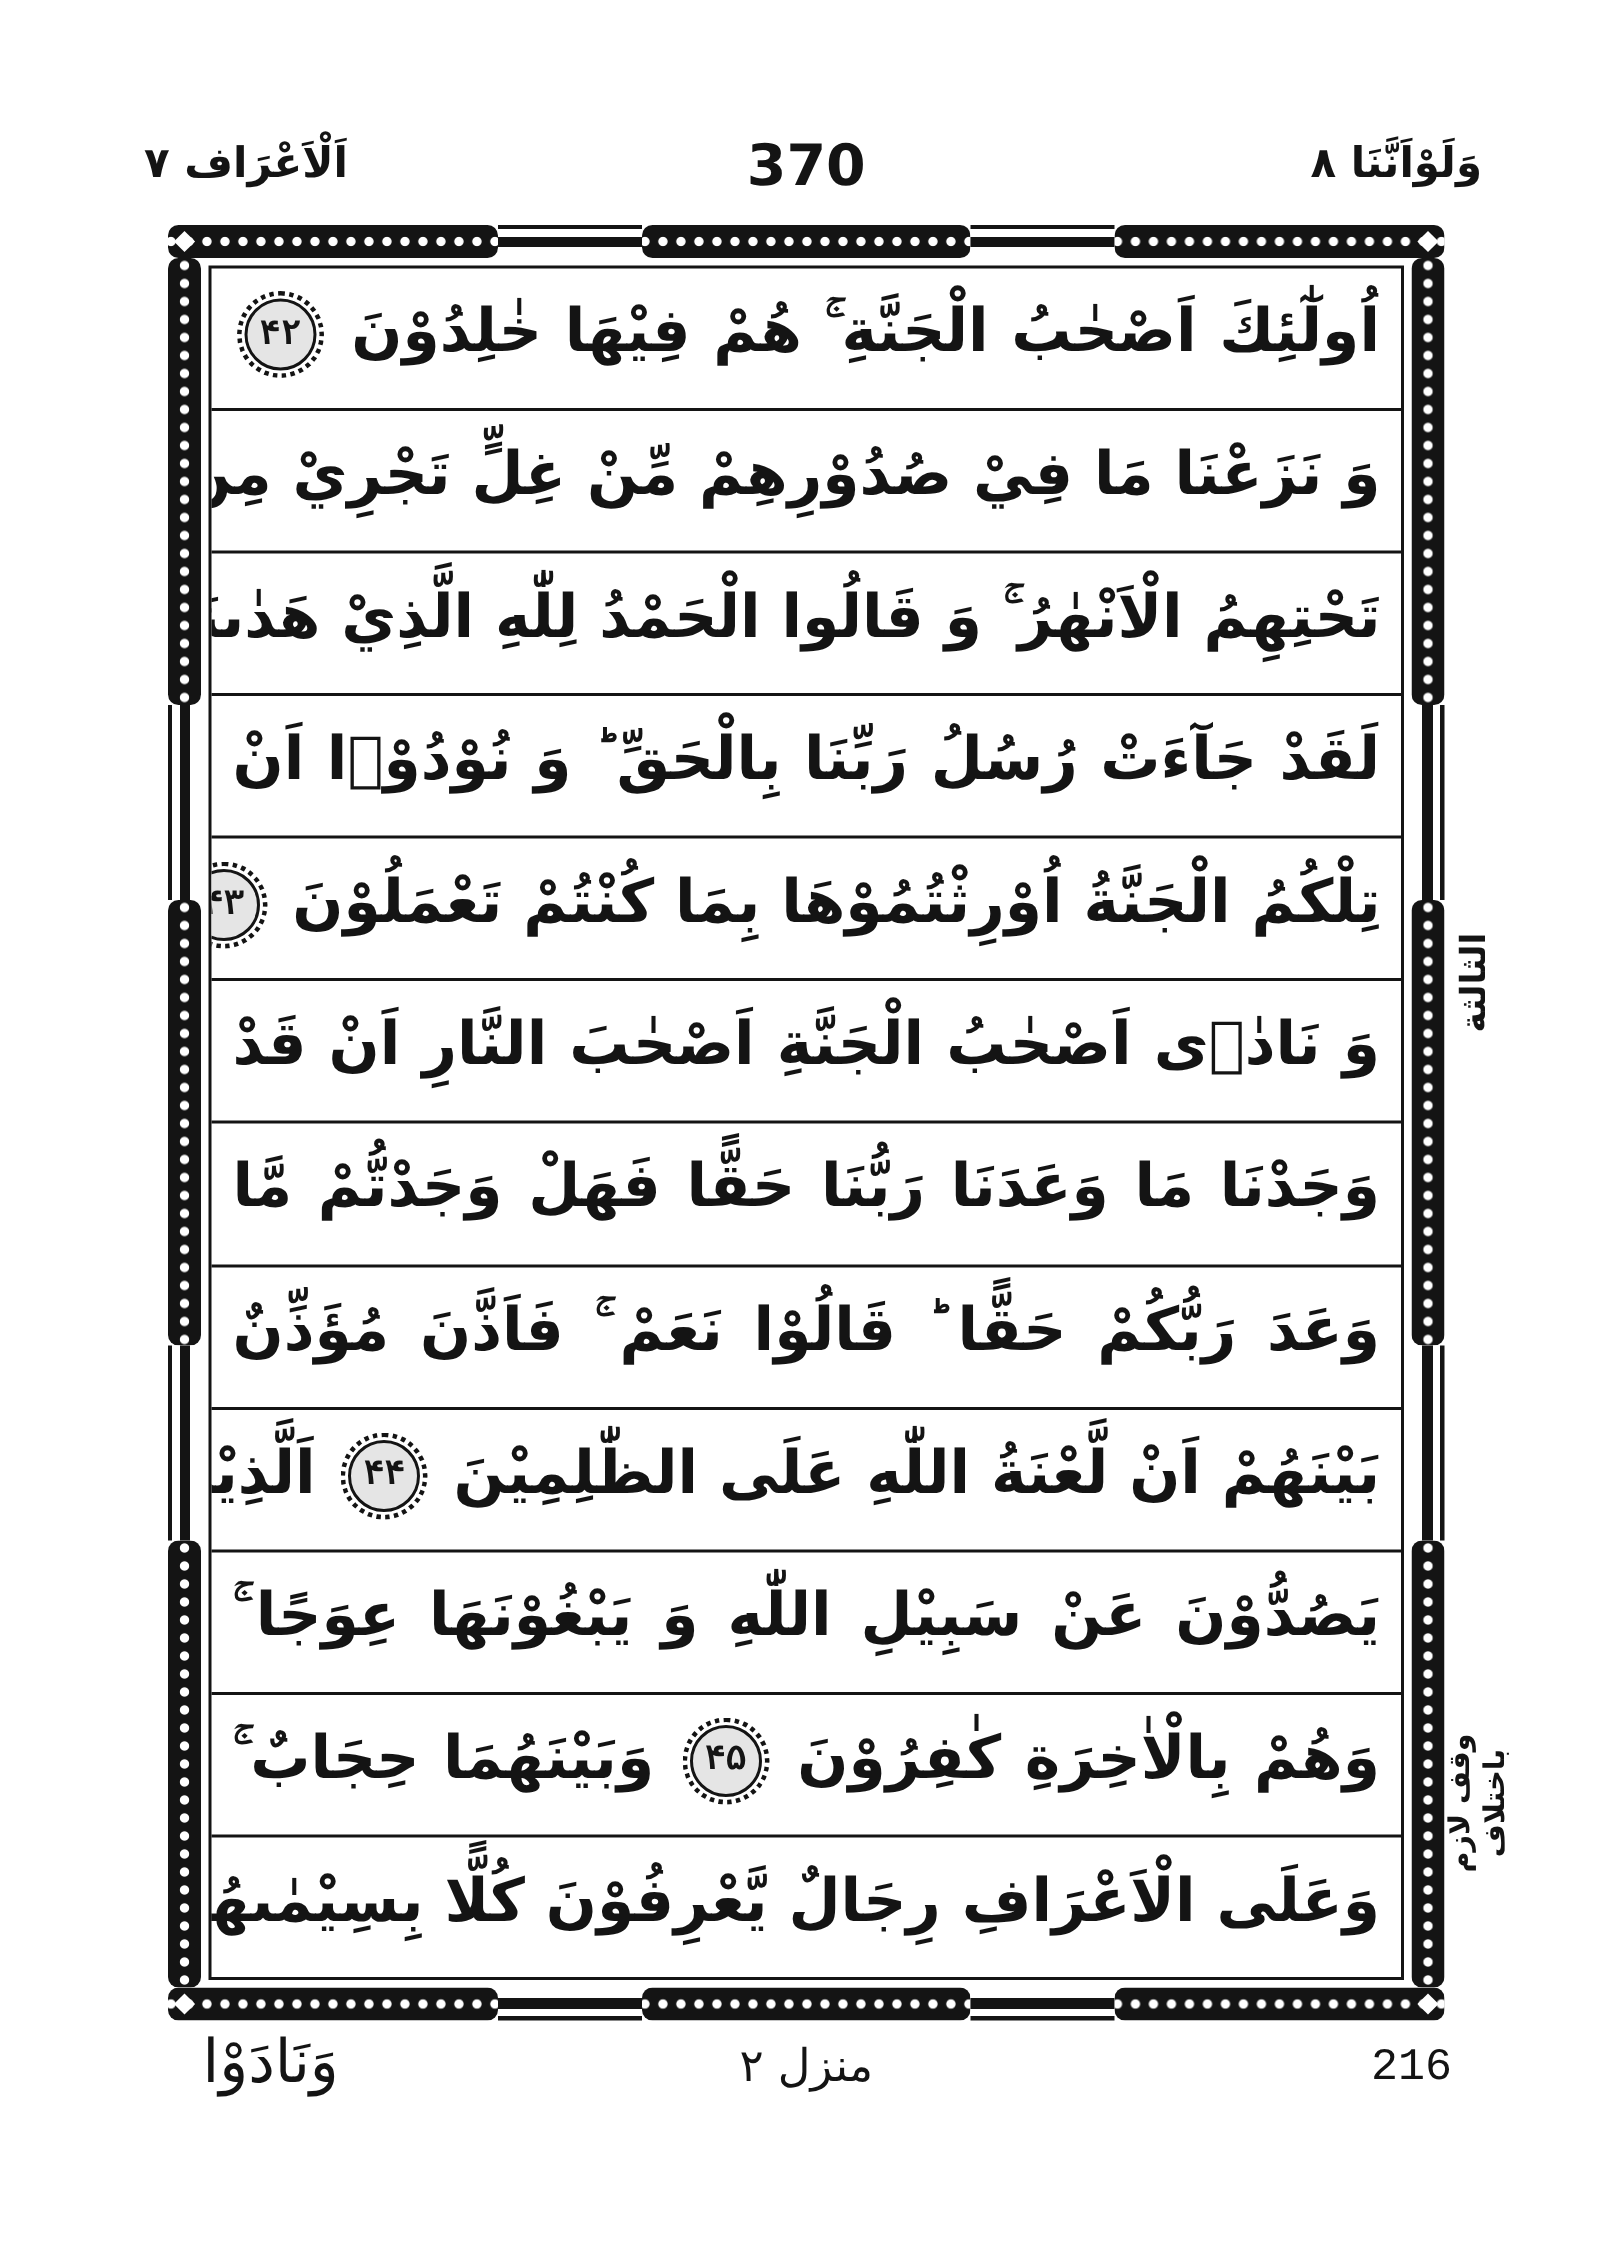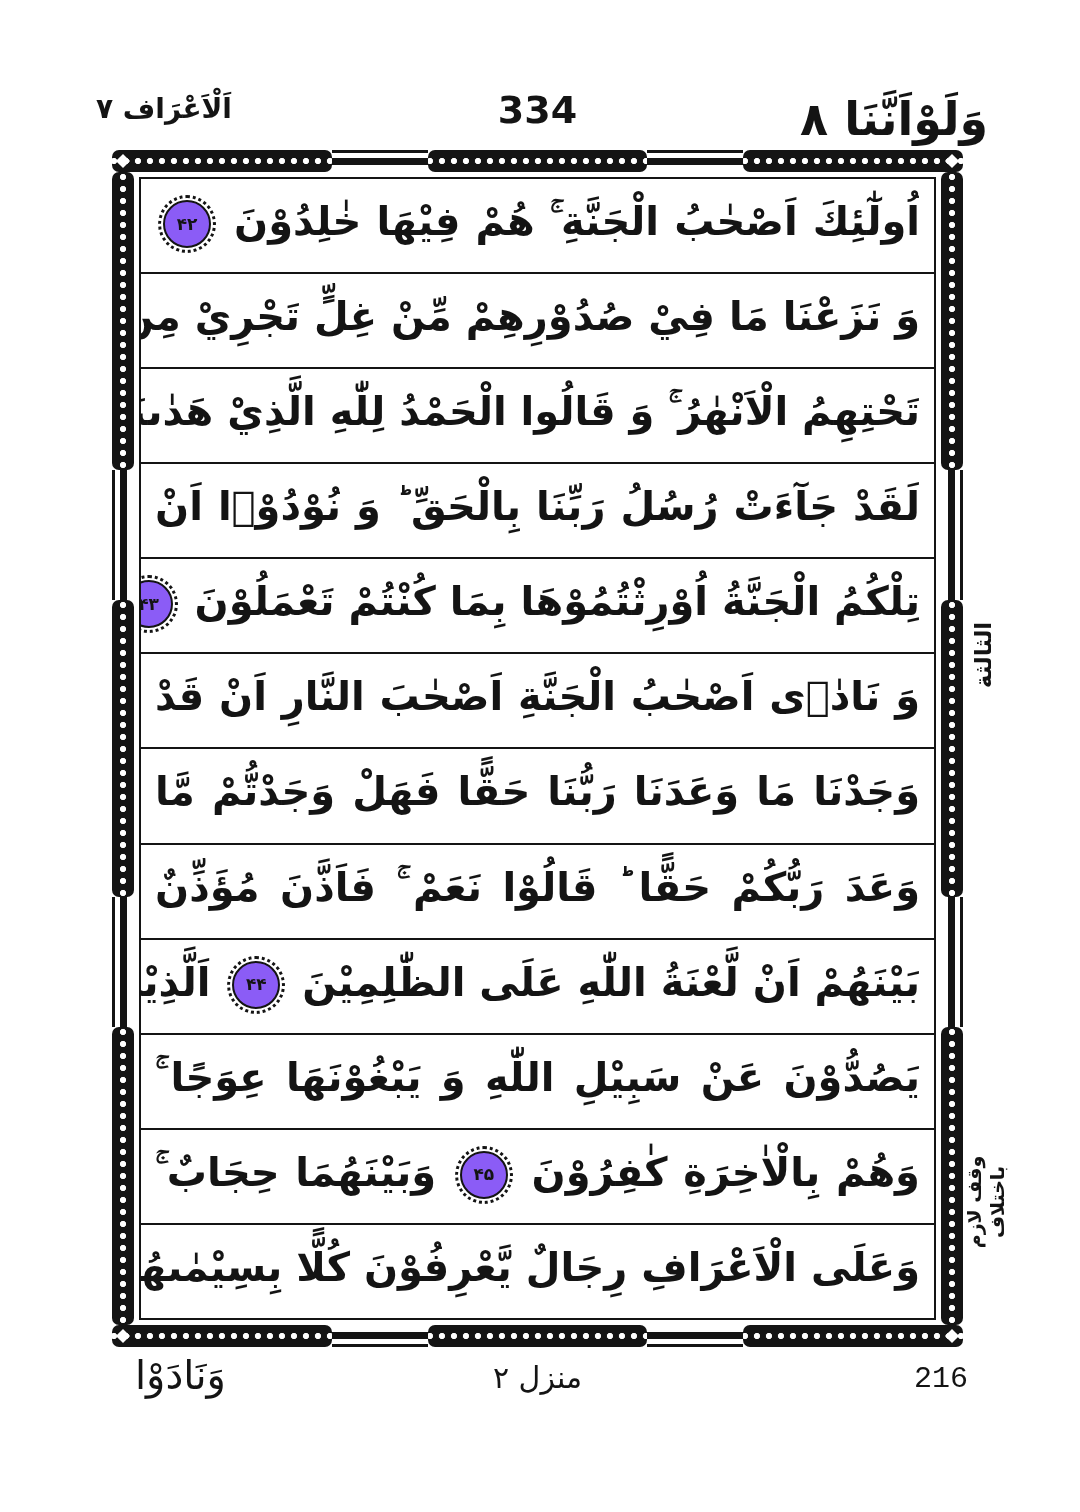--- a/index.html
+++ b/index.html
@@ -8,21 +8,21 @@
     background:#ffffff;
     font-family:"DejaVu Sans",sans-serif;
     position:relative;
     overflow:hidden;
     color:#141414;
   }
   .page{position:absolute;inset:0;background:#ffffff;}
 
   
   .hdr{position:absolute;top:92px;height:56px;font-weight:bold;direction:rtl;}
-  .hdr-right{right:92px;font-size:46px;}
+  .hdr-right{right:92px;font-size:28px;}
   .hdr-center{left:112px;width:851px;text-align:center;font-size:38px;top:88px;position:absolute;font-weight:bold;direction:rtl;}
   .hdr-left{left:96px;font-size:28px;}
 
   
   .frame{position:absolute;left:112px;top:150px;width:851px;height:1197px;}
 
   .band{position:absolute;display:flex;}
   .band-top{top:0;left:0;right:0;height:22px;flex-direction:row;}
   .band-bottom{bottom:0;left:0;right:0;height:22px;flex-direction:row;}
   .band-left{left:0;top:22px;bottom:22px;width:22px;flex-direction:column;}
@@ -69,24 +69,25 @@
     white-space:nowrap;
     color:#141414;
   }
   .qrow:not(:last-child){border-bottom:2px solid #141414;}
   .qtext{letter-spacing:0;}
   .vmark{
     display:inline-flex;align-items:center;justify-content:center;
     width:44px;height:44px;border-radius:50%;
     border:2px solid #141414;
     outline:3px dotted #141414;outline-offset:2px;
-    font-size:17px;font-weight:bold;line-height:1;
+    font-size:23px;font-weight:bold;line-height:1;
     vertical-align:middle;
     margin:0 8px;
-    background:#8b5cf6;
+    background:#e5e5e5;
+    font-family:Liberation Mono, monospace;
   }
 
   
   .margin-note{
     position:absolute;direction:rtl;font-weight:bold;
     transform:rotate(-90deg);text-align:center;color:#141414;
   }
   .note-upper{left:928px;top:638px;width:110px;height:34px;font-size:23px;line-height:34px;}
   .note-lower{left:908px;top:1179px;width:155px;height:46px;font-size:19px;line-height:23px;}
 
@@ -94,21 +95,21 @@
   .catchword{position:absolute;left:135px;top:1352px;font-size:40px;font-weight:normal;direction:rtl;}
   .manzil{position:absolute;left:112px;width:851px;top:1360px;text-align:center;font-size:30px;font-weight:normal;direction:rtl;}
   .pagenum-latin{position:absolute;right:112px;top:1362px;font-size:30px;font-family:Liberation Mono, monospace;}
 </style>
 </head>
 <body>
 
 <div class="page">
 
   <div class="hdr hdr-right">وَلَوْاَنَّنَا ۸</div>
-  <div class="hdr-center">334</div>
+  <div class="hdr-center">370</div>
   <div class="hdr hdr-left">اَلْاَعْرَاف ۷</div>
 
   <div class="frame">
     <div class="band band-top">
       <div class="orn"></div>
       <div class="bar"></div>
       <div class="orn"></div>
       <div class="bar"></div>
       <div class="orn"></div>
     </div>

